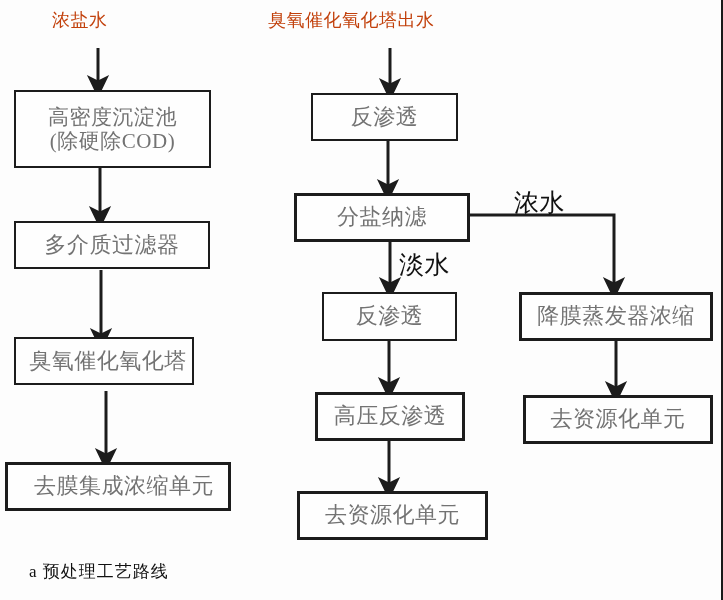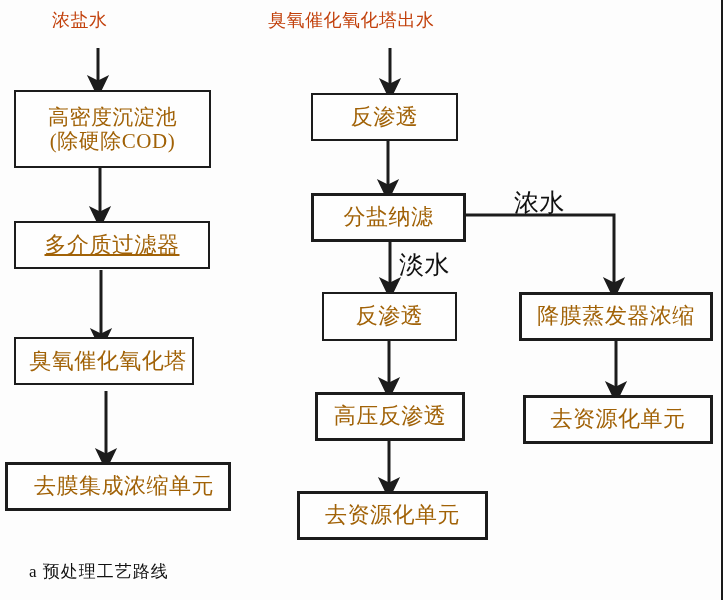--- a/index.html
+++ b/index.html
@@ -29,21 +29,21 @@
   }
   .node {
     position: absolute;
     box-sizing: border-box;
     background: #fefefe;
     border: 2px solid #1c1c1c;
     display: flex;
     align-items: center;
     justify-content: center;
     text-align: center;
-    color: #a16207;
+    color: #737373;
     font-family: "Liberation Serif", "DejaVu Serif", serif;
     font-size: 22px;
     line-height: 1.12;
     letter-spacing: 0.5px;
     white-space: pre-line;
   }
   .node.thick {
     border-width: 3px;
   }
   .node.two-line {
@@ -101,31 +101,31 @@
     <path d="M458,215 L614,215 L614,288" fill="none" stroke="#1c1c1c" stroke-width="3" marker-end="url(#arrow)"></path>
 
     <line x1="616" y1="341" x2="616" y2="392" stroke="#1c1c1c" stroke-width="3" marker-end="url(#arrow)"></line>
   </svg>
 
   <div class="source-label" style="left:52px; top:8px;">浓盐水</div>
 
   <div class="node two-line" style="left:14px; top:90px; width:197px; height:78px;">高密度沉淀池
 (除硬除COD)</div>
 
-  <div class="node" style="left:14px; top:221px; width:196px; height:48px;text-decoration:underline;">多介质过滤器</div>
+  <div class="node" style="left:14px; top:221px; width:196px; height:48px;">多介质过滤器</div>
 
   <div class="node" style="left:14px; top:337px; width:180px; height:48px;padding-left:8px;">臭氧催化氧化塔</div>
 
   <div class="node thick" style="left:5px; top:462px; width:226px; height:49px;padding-left:12px;">去膜集成浓缩单元</div>
 
   <div class="source-label" style="left:268px; top:8px;">臭氧催化氧化塔出水</div>
 
   <div class="node" style="left:311px; top:93px; width:147px; height:48px;">反渗透</div>
 
-  <div class="node thick" style="left:311px; top:193px; width:155px; height:49px;">分盐纳滤</div>
+  <div class="node thick" style="left:294px; top:193px; width:176px; height:49px;">分盐纳滤</div>
 
   <div class="node" style="left:322px; top:292px; width:135px; height:49px;">反渗透</div>
 
   <div class="node thick" style="left:315px; top:392px; width:150px; height:49px;">高压反渗透</div>
 
   <div class="node thick" style="left:297px; top:491px; width:191px; height:49px;">去资源化单元</div>
 
   <div class="node thick" style="left:519px; top:292px; width:194px; height:49px;">降膜蒸发器浓缩</div>
 
   <div class="node thick" style="left:523px; top:395px; width:190px; height:49px;">去资源化单元</div>

